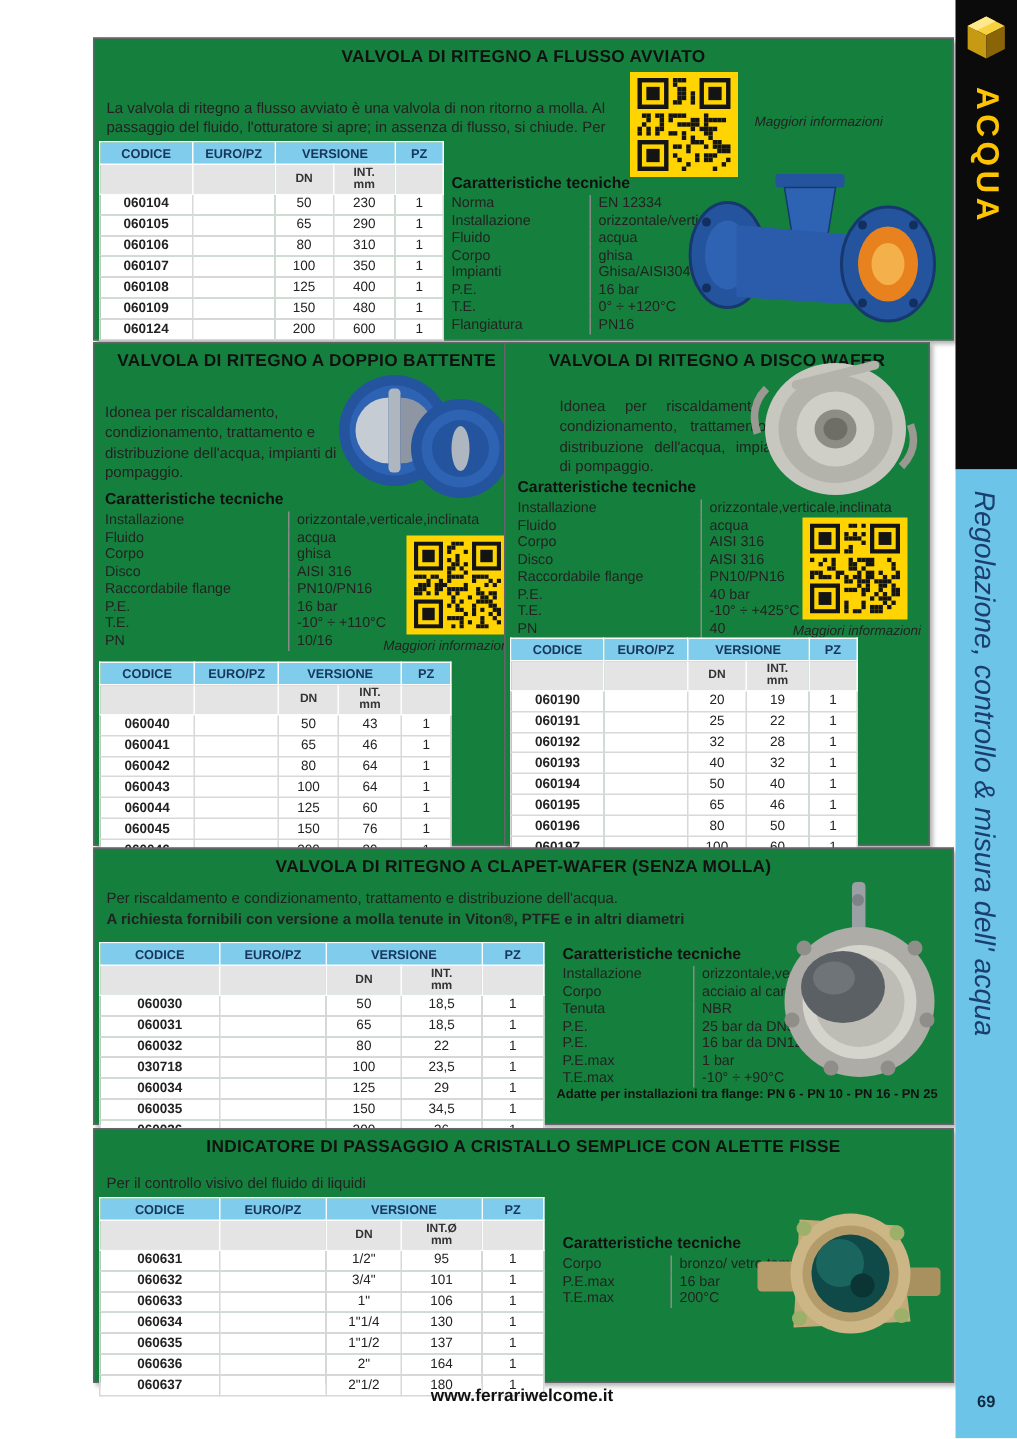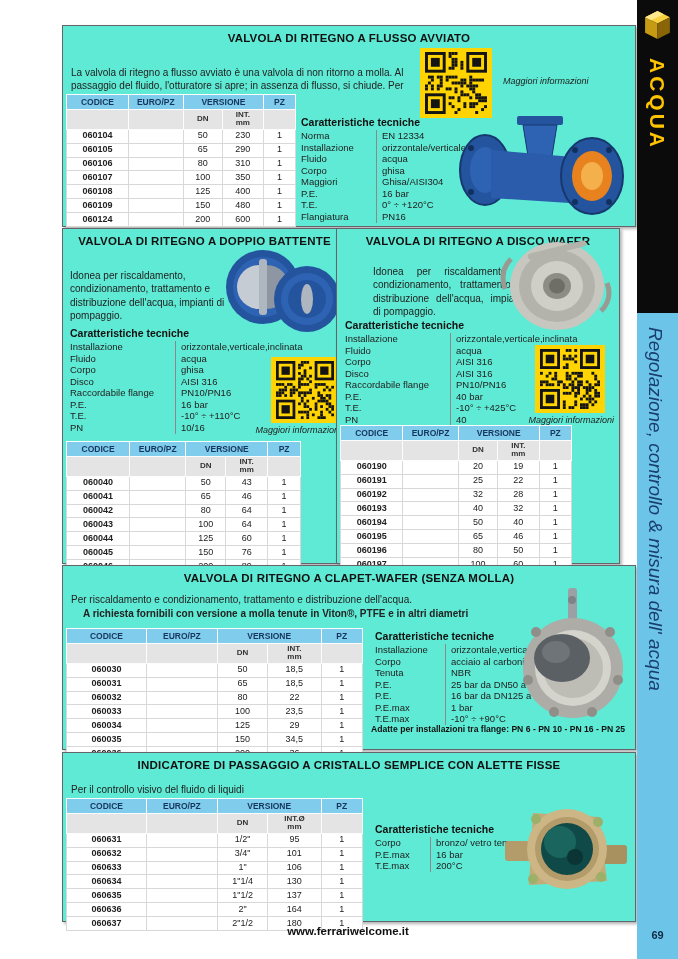--- a/index.html
+++ b/index.html
@@ -1,32 +1,32 @@
 <!DOCTYPE html>
 <html><head>
 <meta charset="utf-8">
 <style>
   html,body{margin:0;padding:0;background:#ffffff;}
   .page{position:relative;width:678px;height:959px;background:#fff;overflow:hidden;
         font-family:"Liberation Sans",sans-serif;color:#1c1c1c;}
-  .box{position:absolute;background:#5eead4;border:1.6px solid #64646a;box-shadow:2px 2px 3px rgba(0,0,0,.3);}
+  .box{position:absolute;background:#15803d;border:1.6px solid #64646a;box-shadow:2px 2px 3px rgba(0,0,0,.3);}
   .box-title{position:absolute;top:6px;left:0;right:0;text-align:center;font-weight:bold;
              font-size:11.5px;letter-spacing:.2px;color:#111;}
   .desc{position:absolute;font-size:10px;line-height:1.33;color:#222;}
   .desc.just{text-align:justify;margin-left:28px;}
   .bold{font-weight:bold;}
   .more{position:absolute;font-style:italic;font-size:9px;color:#222;white-space:nowrap;}
   .qr{position:absolute;background:#ffd400;padding:4px;box-sizing:border-box;}
   .qr svg{display:block;width:100%;height:100%;}
   .specs{position:absolute;}
   .specs-title{font-weight:bold;font-size:10.5px;margin-bottom:2px;color:#111;}
   .kv{font-size:9.5px;color:#222;}
   .kv-row{display:flex;line-height:1.22;}
   .kv-l{width:var(--lw,75px);flex:none;}
-  .kv-v{border-left:1px solid #8a8a8a;padding-left:5px;flex:1;white-space:nowrap;}
+  .kv-v{border-left:1px solid #8a8a8a;padding-left:5px;flex:1;white-space:nowrap;margin-left:17px;}
   .tbl{position:absolute;}
   table.pricing{border-collapse:collapse;width:100%;table-layout:fixed;}
   table.pricing th{background:#7fccec;color:#16365c;font-weight:bold;font-size:8.5px;
        padding:2px 1px;border:1px solid #fdfdfd;text-align:center;}
   table.pricing tr.sub th{background:#e4e4e4;color:#333;font-size:8px;line-height:1.05;padding:1px;text-align:center;}
   table.pricing td{font-size:9px;line-height:1.1;padding:1.5px 2px;text-align:center;
        border:1px solid #d8d8d8;color:#222;background:#fff;}
   table.pricing td.cod{font-weight:bold;}
   .img{position:absolute;}
   .note{position:absolute;font-weight:bold;font-size:8.6px;white-space:nowrap;color:#111;}
@@ -64,21 +64,21 @@
   .b2-table{left:3px;top:212px;width:235px;}
   
   .b3-desc{left:8px;top:36px;width:152px;}
   .b3-img{left:160px;top:10px;width:118px;height:95px;}
   .b3-specs{left:8px;top:90px;width:268px;}
   .b3-qr{left:198px;top:116px;width:70px;height:68px;}
   .b3-more{right:5px;top:186px;}
   .b3-table{left:3px;top:196px;width:232px;}
   
   .b4-desc1{left:8px;top:27px;width:430px;}
-  .b4-desc2{left:20px;top:41px;width:470px;}
+  .b4-desc2{left:8px;top:41px;width:470px;}
   .b4-table{left:3px;top:62px;width:297px;}
   .b4-specs{left:312px;top:64px;width:256px;}
   .b4-note{left:308px;top:158px;}
   .b4-img{left:455px;top:18px;width:112px;height:138px;}
   
   .b5-desc{left:8px;top:30px;width:400px;}
   .b5-table{left:3px;top:45px;width:297px;}
   .b5-specs{left:312px;top:70px;width:240px;}
   .b5-img{left:440px;top:46px;width:126px;height:100px;}
 </style>
@@ -287,21 +287,21 @@
           </div>
           <div class="kv-row">
             <span class="kv-l">Fluido</span>
             <span class="kv-v">acqua</span>
           </div>
           <div class="kv-row">
             <span class="kv-l">Corpo</span>
             <span class="kv-v">ghisa</span>
           </div>
           <div class="kv-row">
-            <span class="kv-l">Maggiori</span>
+            <span class="kv-l">Impianti</span>
             <span class="kv-v">Ghisa/AISI304</span>
           </div>
           <div class="kv-row">
             <span class="kv-l">P.E.</span>
             <span class="kv-v">16 bar</span>
           </div>
           <div class="kv-row">
             <span class="kv-l">T.E.</span>
             <span class="kv-v">0° ÷ +120°C</span>
           </div>
@@ -882,21 +882,21 @@
               <td>1</td>
             </tr>
             <tr>
               <td class="cod">060032</td>
               <td></td>
               <td>80</td>
               <td>22</td>
               <td>1</td>
             </tr>
             <tr>
-              <td class="cod">060033</td>
+              <td class="cod">030718</td>
               <td></td>
               <td>100</td>
               <td>23,5</td>
               <td>1</td>
             </tr>
             <tr>
               <td class="cod">060034</td>
               <td></td>
               <td>125</td>
               <td>29</td>

